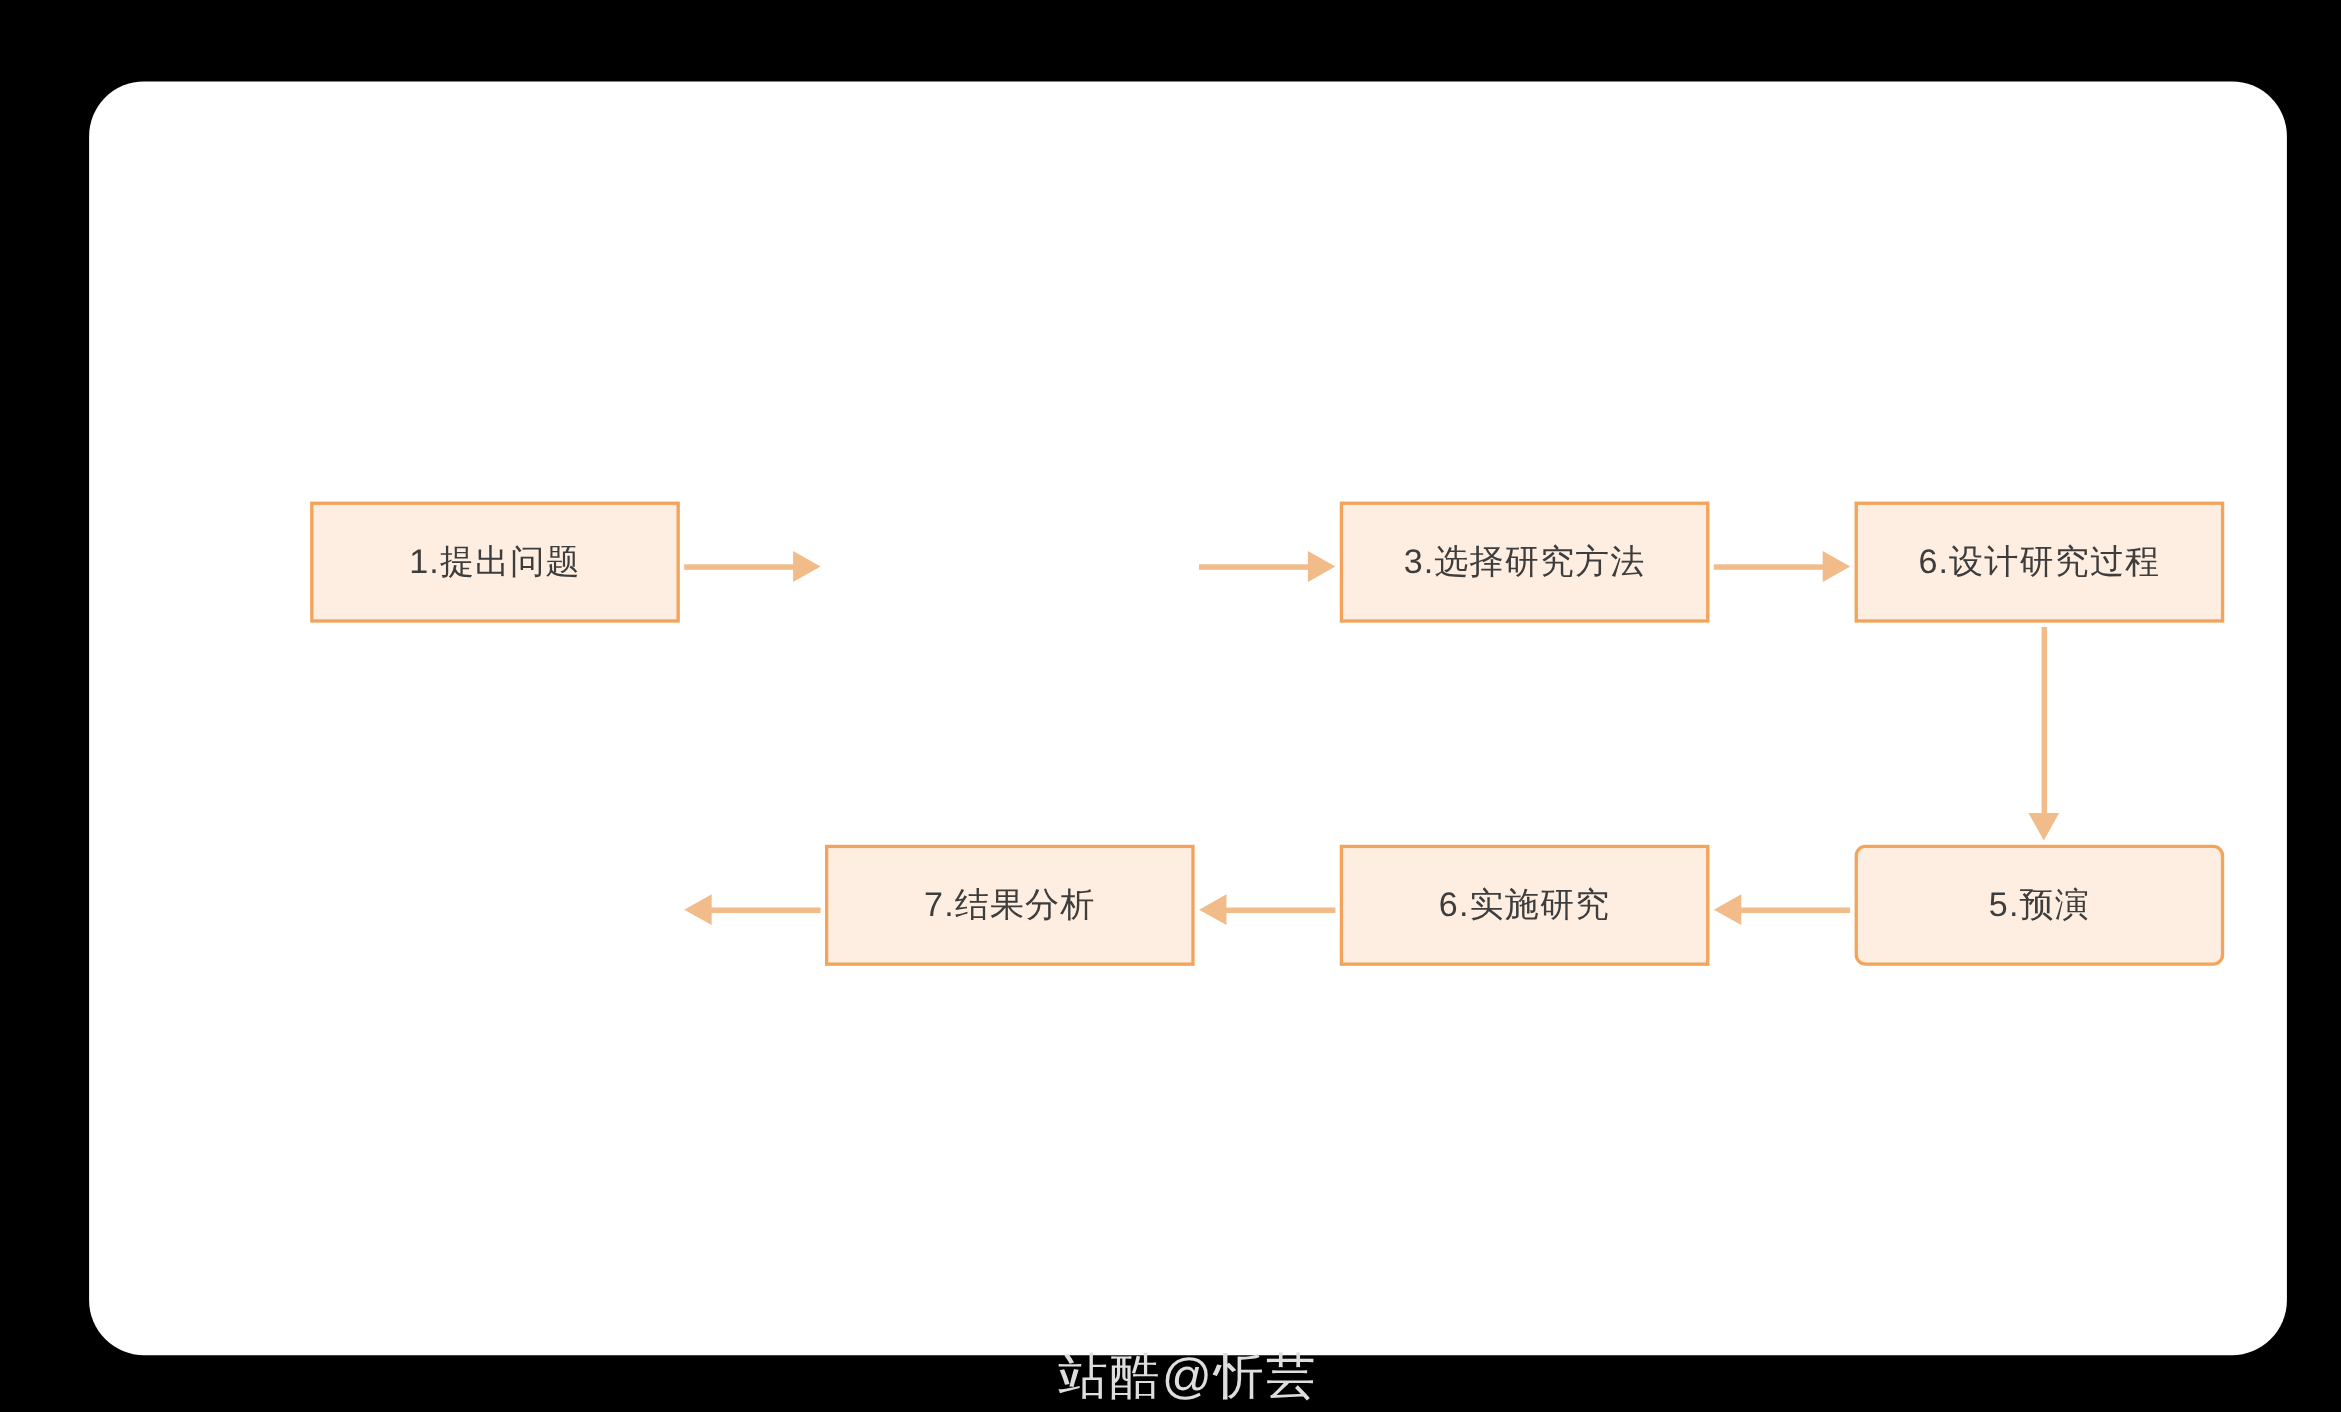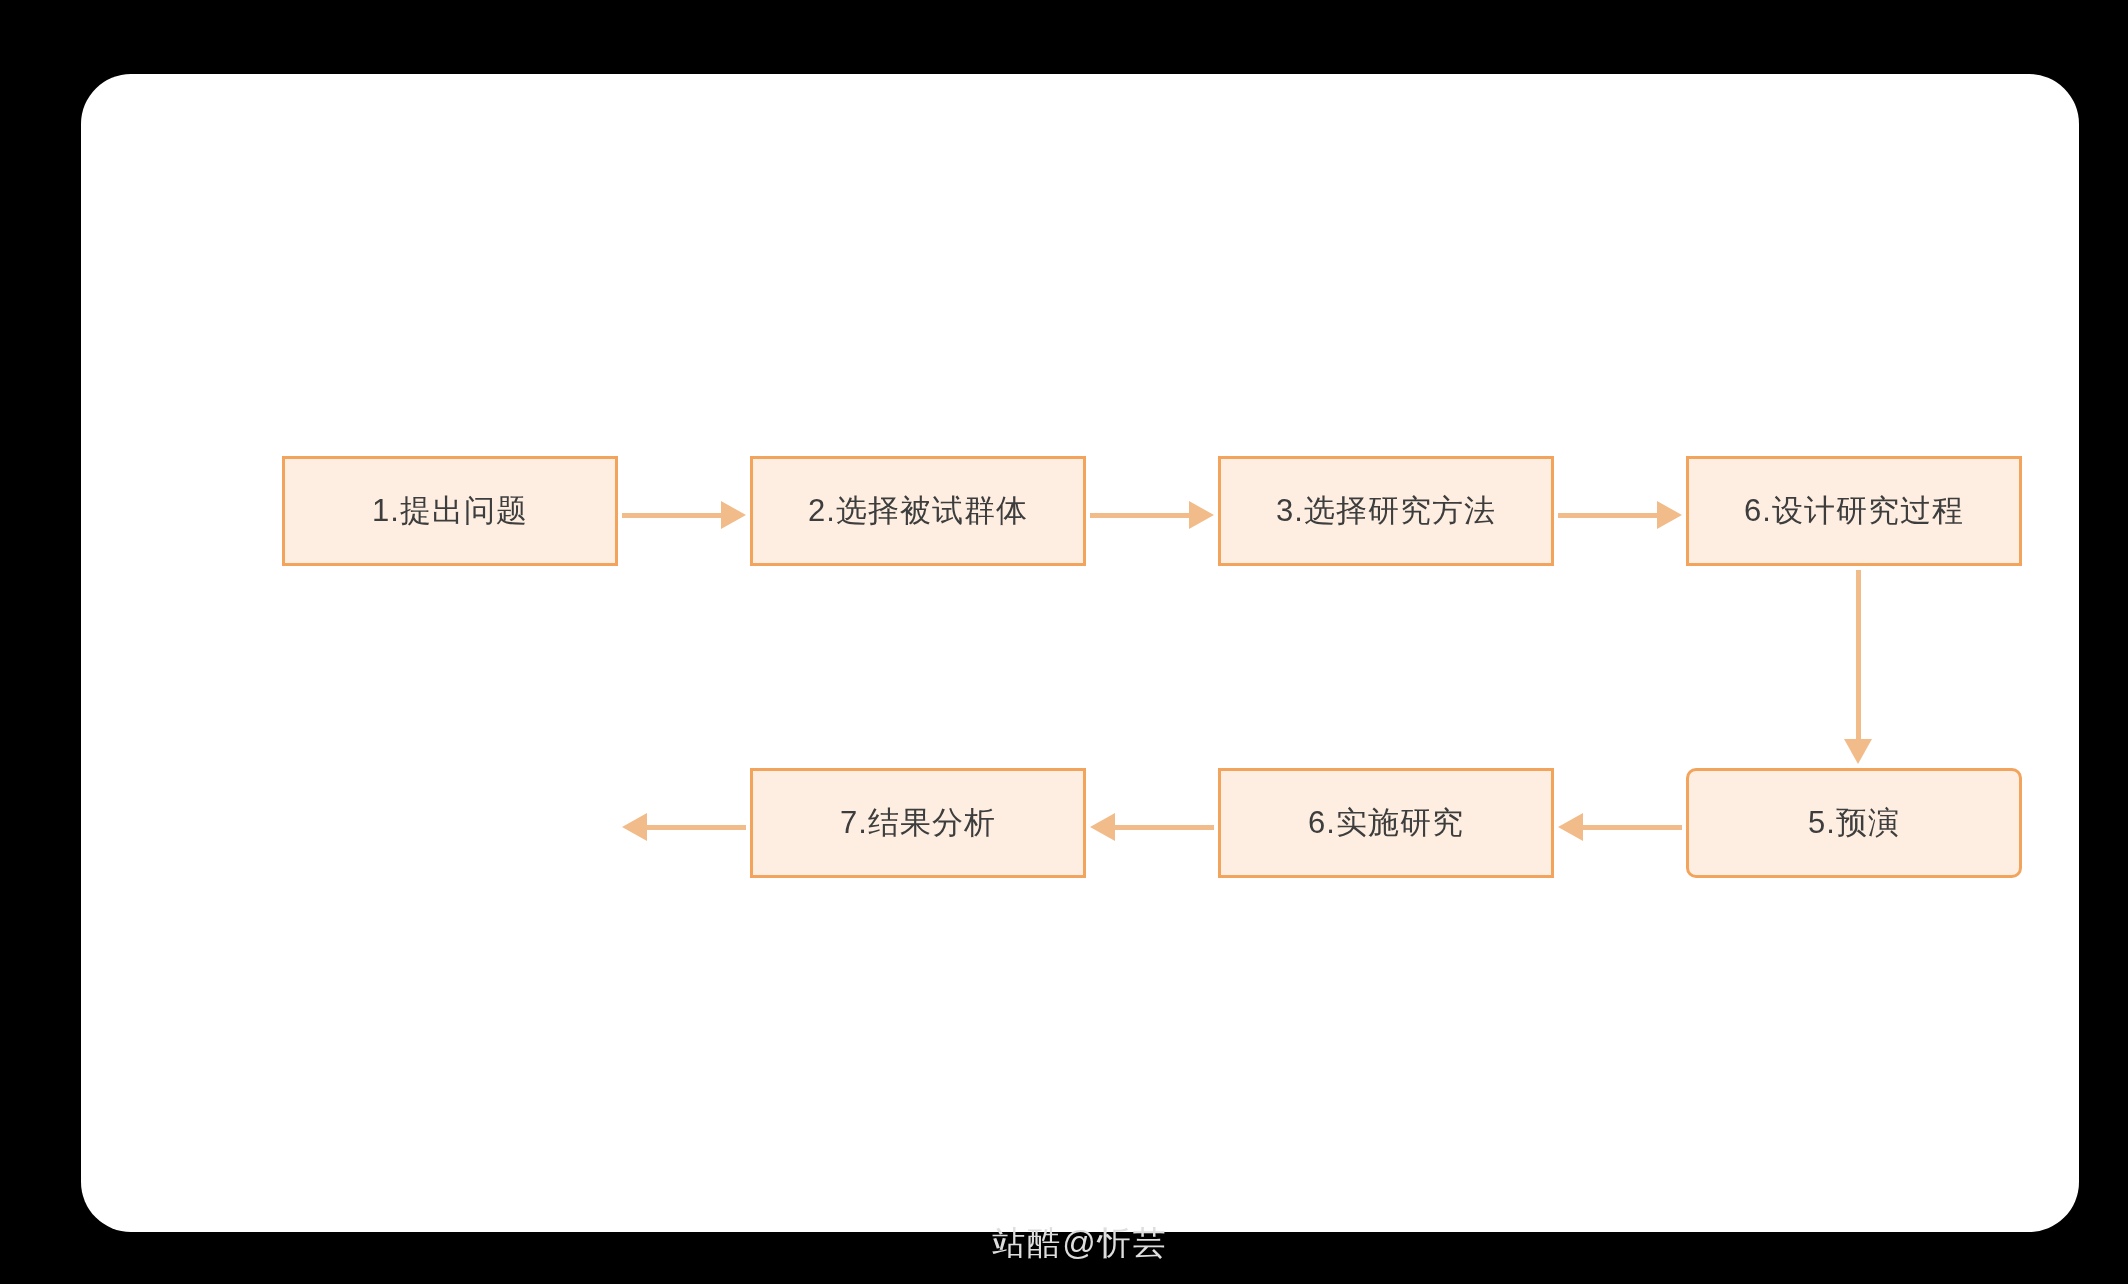--- a/index.html
+++ b/index.html
@@ -79,36 +79,33 @@
     border-left: 14px solid transparent;
     border-right: 14px solid transparent;
     border-top: 25px solid #F2BC8A;
   }
 
   .watermark {
     position: absolute;
     left: 0; right: 0;
     top: 1143px;
     text-align: center;
-    font-size: 33px;
+    font-size: 45px;
     color: #DEDEDE;
     letter-spacing: 2px;
   }
 </style>
 </head>
 <body>
 
 <div class="stage">
   <div class="card">
 
     <div class="node n1">
       <span>1.提出问题</span>
-    </div>
-    <div class="node n2">
-      <span>2.选择被试群体</span>
     </div>
     <div class="node n3">
       <span>3.选择研究方法</span>
     </div>
     <div class="node n4">
       <span>6.设计研究过程</span>
     </div>
     <div class="node n5">
       <span>5.预演</span>
     </div>

